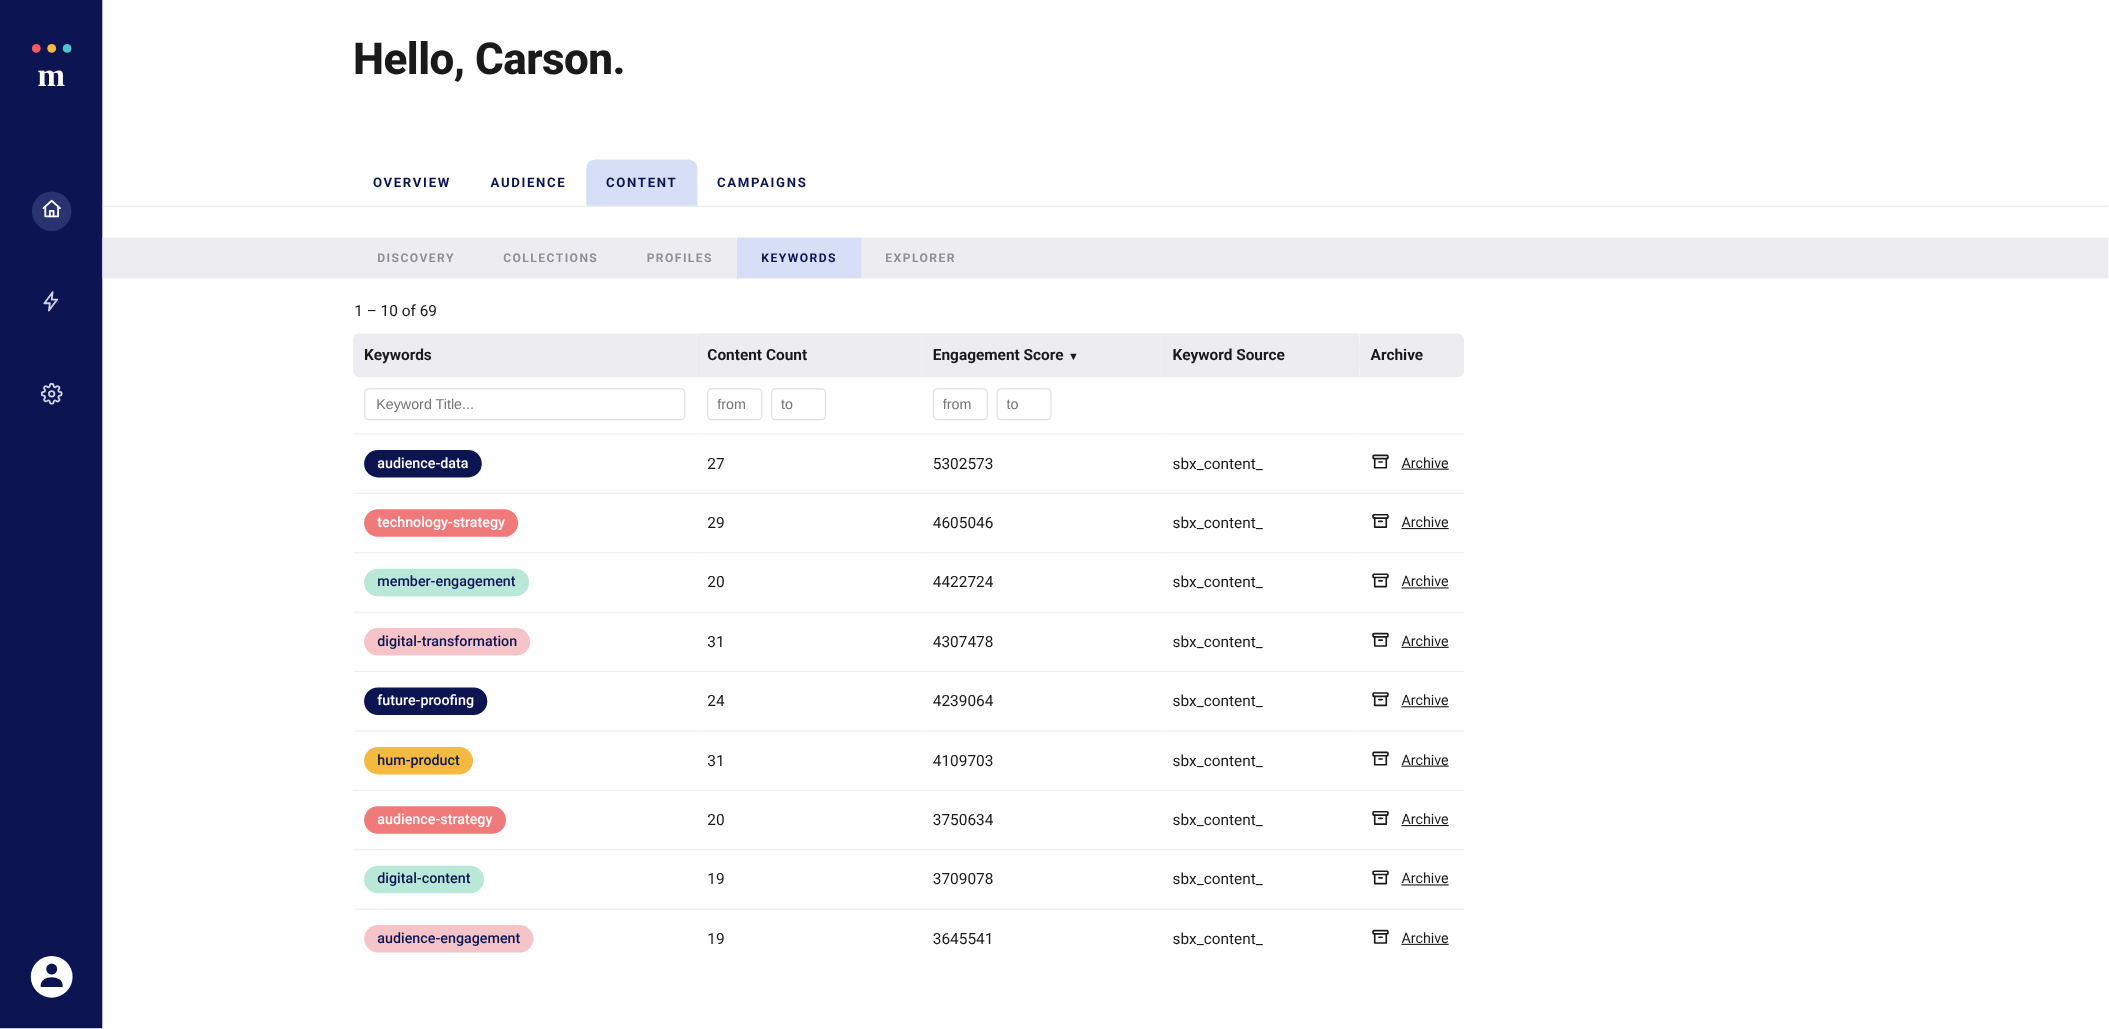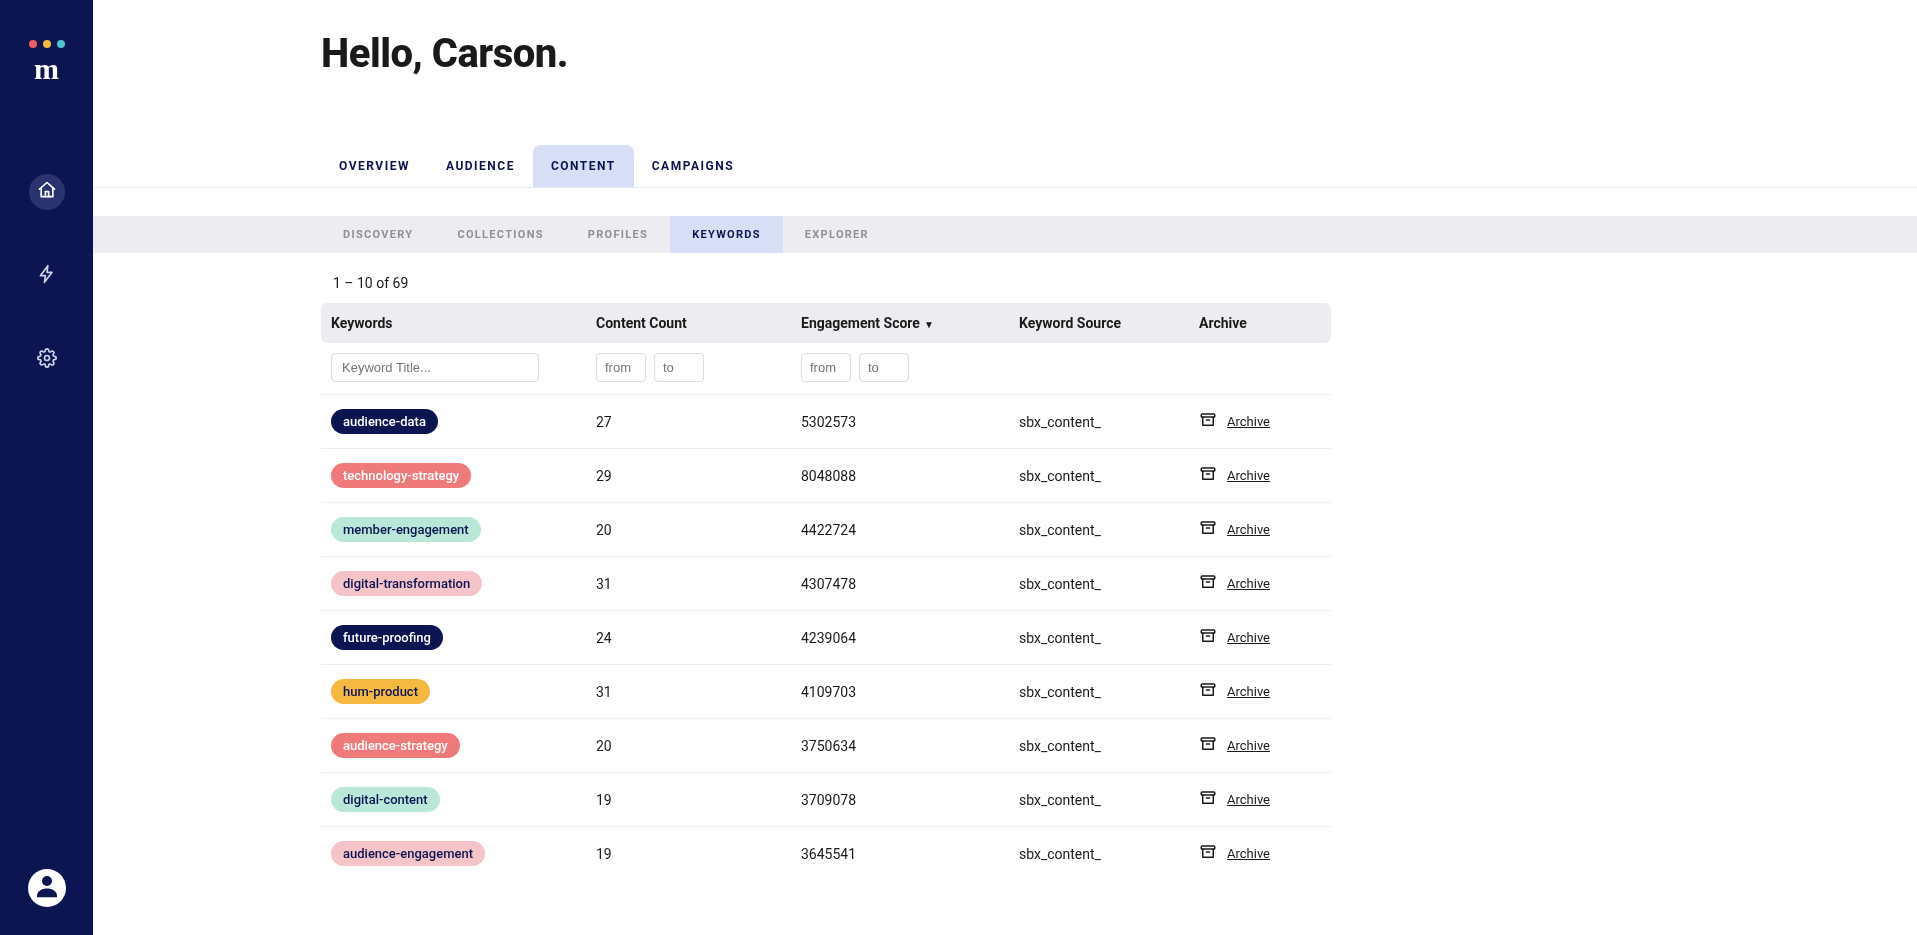--- a/index.html
+++ b/index.html
@@ -58,34 +58,34 @@
     padding: 12px 22px;
     font-size: 11px;
     font-weight: 700;
     letter-spacing: 1.3px;
     color: #8f8f9a;
     cursor: pointer;
   }
   .secondary-tab.active { background: #d7dff6; color: #0c1451; }
 
   
-  .results-count { font-size: 14px; color: #1a1a1a; margin: 22px 12px 12px; }
+  .results-count { font-size: 14px; color: #1a1a1a; margin: 22px 1px 12px; }
   table { width: 100%; border-collapse: collapse; }
   thead tr { background: #ededf1; }
   th { text-align: left; font-size: 14px; font-weight: 700; padding: 12px 10px; white-space: nowrap; }
   th:first-child { border-top-left-radius: 6px; border-bottom-left-radius: 6px; }
   th:last-child { border-top-right-radius: 6px; border-bottom-right-radius: 6px; padding-right: 30px; }
   th .sort-indicator { font-size: 10px; margin-left: 4px; }
 
   tbody tr.filter-row td { padding: 10px 10px 12px; border-bottom: 1px solid #eee; }
   tbody tr.data-row td { padding: 14px 10px; border-bottom: 1px solid #eee; font-size: 14px; vertical-align: middle; }
   tbody tr.data-row:last-child td { border-bottom: none; }
 
   .filter-text {
-    width: 208px; padding: 6px 10px; border: 1px solid #ddd; border-radius: 4px; font-size: 13px; color: #888;
+    width: 292px; padding: 6px 10px; border: 1px solid #ddd; border-radius: 4px; font-size: 13px; color: #888;
   }
   .range-wrap { display: flex; gap: 8px; }
   .filter-range {
     width: 50px; padding: 6px 8px; border: 1px solid #ddd; border-radius: 4px; font-size: 13px; color: #888; text-align: left;
   }
 
   .pill {
     display: inline-block;
     padding: 5px 12px;
     border-radius: 999px;
@@ -241,21 +241,21 @@
                     <path d="M5 8v11h14V8"></path>
                     <path d="M10 12h4"></path>
                   </svg></span>
                 <span class="archive-link">Archive</span>
               </div>
             </td>
           </tr>
           <tr class="data-row">
             <td><span class="pill coral">technology-strategy</span></td>
             <td>29</td>
-            <td>8048088</td>
+            <td>4605046</td>
             <td>sbx_content_</td>
             <td>
               <div class="archive-cell">
                 <span class="archive-icon"><svg viewBox="0 0 24 24" fill="none" stroke="currentColor" stroke-width="2" stroke-linecap="round" stroke-linejoin="round">
                     <rect x="3" y="4" width="18" height="4" rx="1"></rect>
                     <path d="M5 8v11h14V8"></path>
                     <path d="M10 12h4"></path>
                   </svg></span>
                 <span class="archive-link">Archive</span>
               </div>

